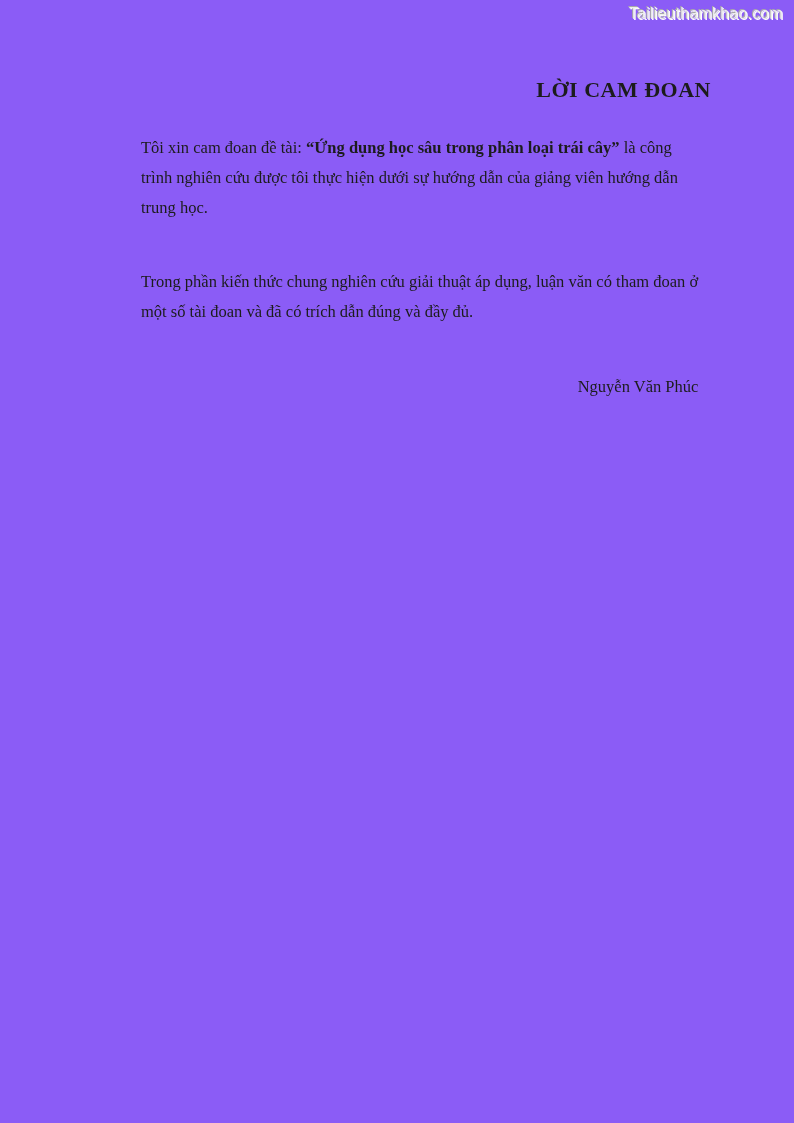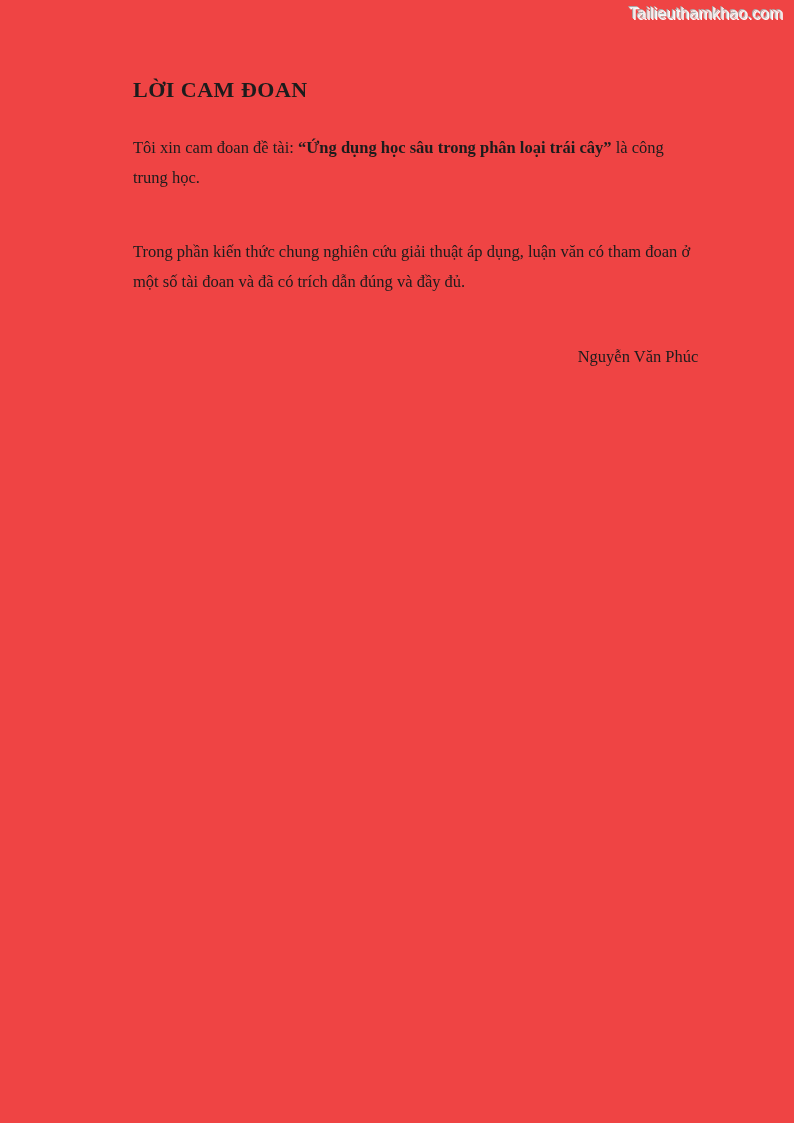--- a/index.html
+++ b/index.html
@@ -4,21 +4,21 @@
 <style>
   html, body {
     margin: 0;
     padding: 0;
     background: #ffffff;
   }
   .page {
     position: relative;
     width: 794px;
     height: 1123px;
-    background: #ef4444;
+    background: #8b5cf6;
     font-family: "Liberation Serif", serif;
     color: #1c1c1c;
     overflow: hidden;
   }
   .watermark {
     position: absolute;
     top: 5px;
     right: 11px;
     font-family: "Liberation Sans", sans-serif;
     font-size: 16px;
@@ -34,25 +34,25 @@
     width: 578px;
     padding-top: 73px;
     font-size: 16.5px;
     line-height: 30px;
   }
   .title {
     margin: 0 0 27px 0;
     font-size: 22px;
     line-height: 33px;
     font-weight: bold;
-    text-align: left;
+    text-align: right;
     letter-spacing: 0.5px;
   }
   .para {
-    margin: 0;
+    margin: 8px;
   }
   .para-gap {
     margin-top: 44px;
   }
   .line {
     white-space: nowrap;
   }
   .bold {
     font-weight: bold;
   }
@@ -78,20 +78,21 @@
 <div class="page">
 
   <div class="watermark">Tailieuthamkhao.com</div>
 
   <div class="content">
 
     <h1 class="title">LỜI CAM ĐOAN</h1>
 
     <div class="para">
       <div class="line"><span>Tôi xin cam đoan đề tài: </span><span class="bold">“Ứng dụng học sâu trong phân loại trái cây”</span><span> là công</span></div>
+      <div class="line">trình nghiên cứu được tôi thực hiện dưới sự hướng dẫn của giảng viên hướng dẫn</div>
       <div class="line">trung học.</div>
     </div>
 
 
     <div class="para para-gap">
       <div class="line">Trong phần kiến thức chung nghiên cứu giải thuật áp dụng, luận văn có tham đoan ở</div>
       <div class="line">một số tài đoan và đã có trích dẫn đúng và đầy đủ.</div>
     </div>
 
 

